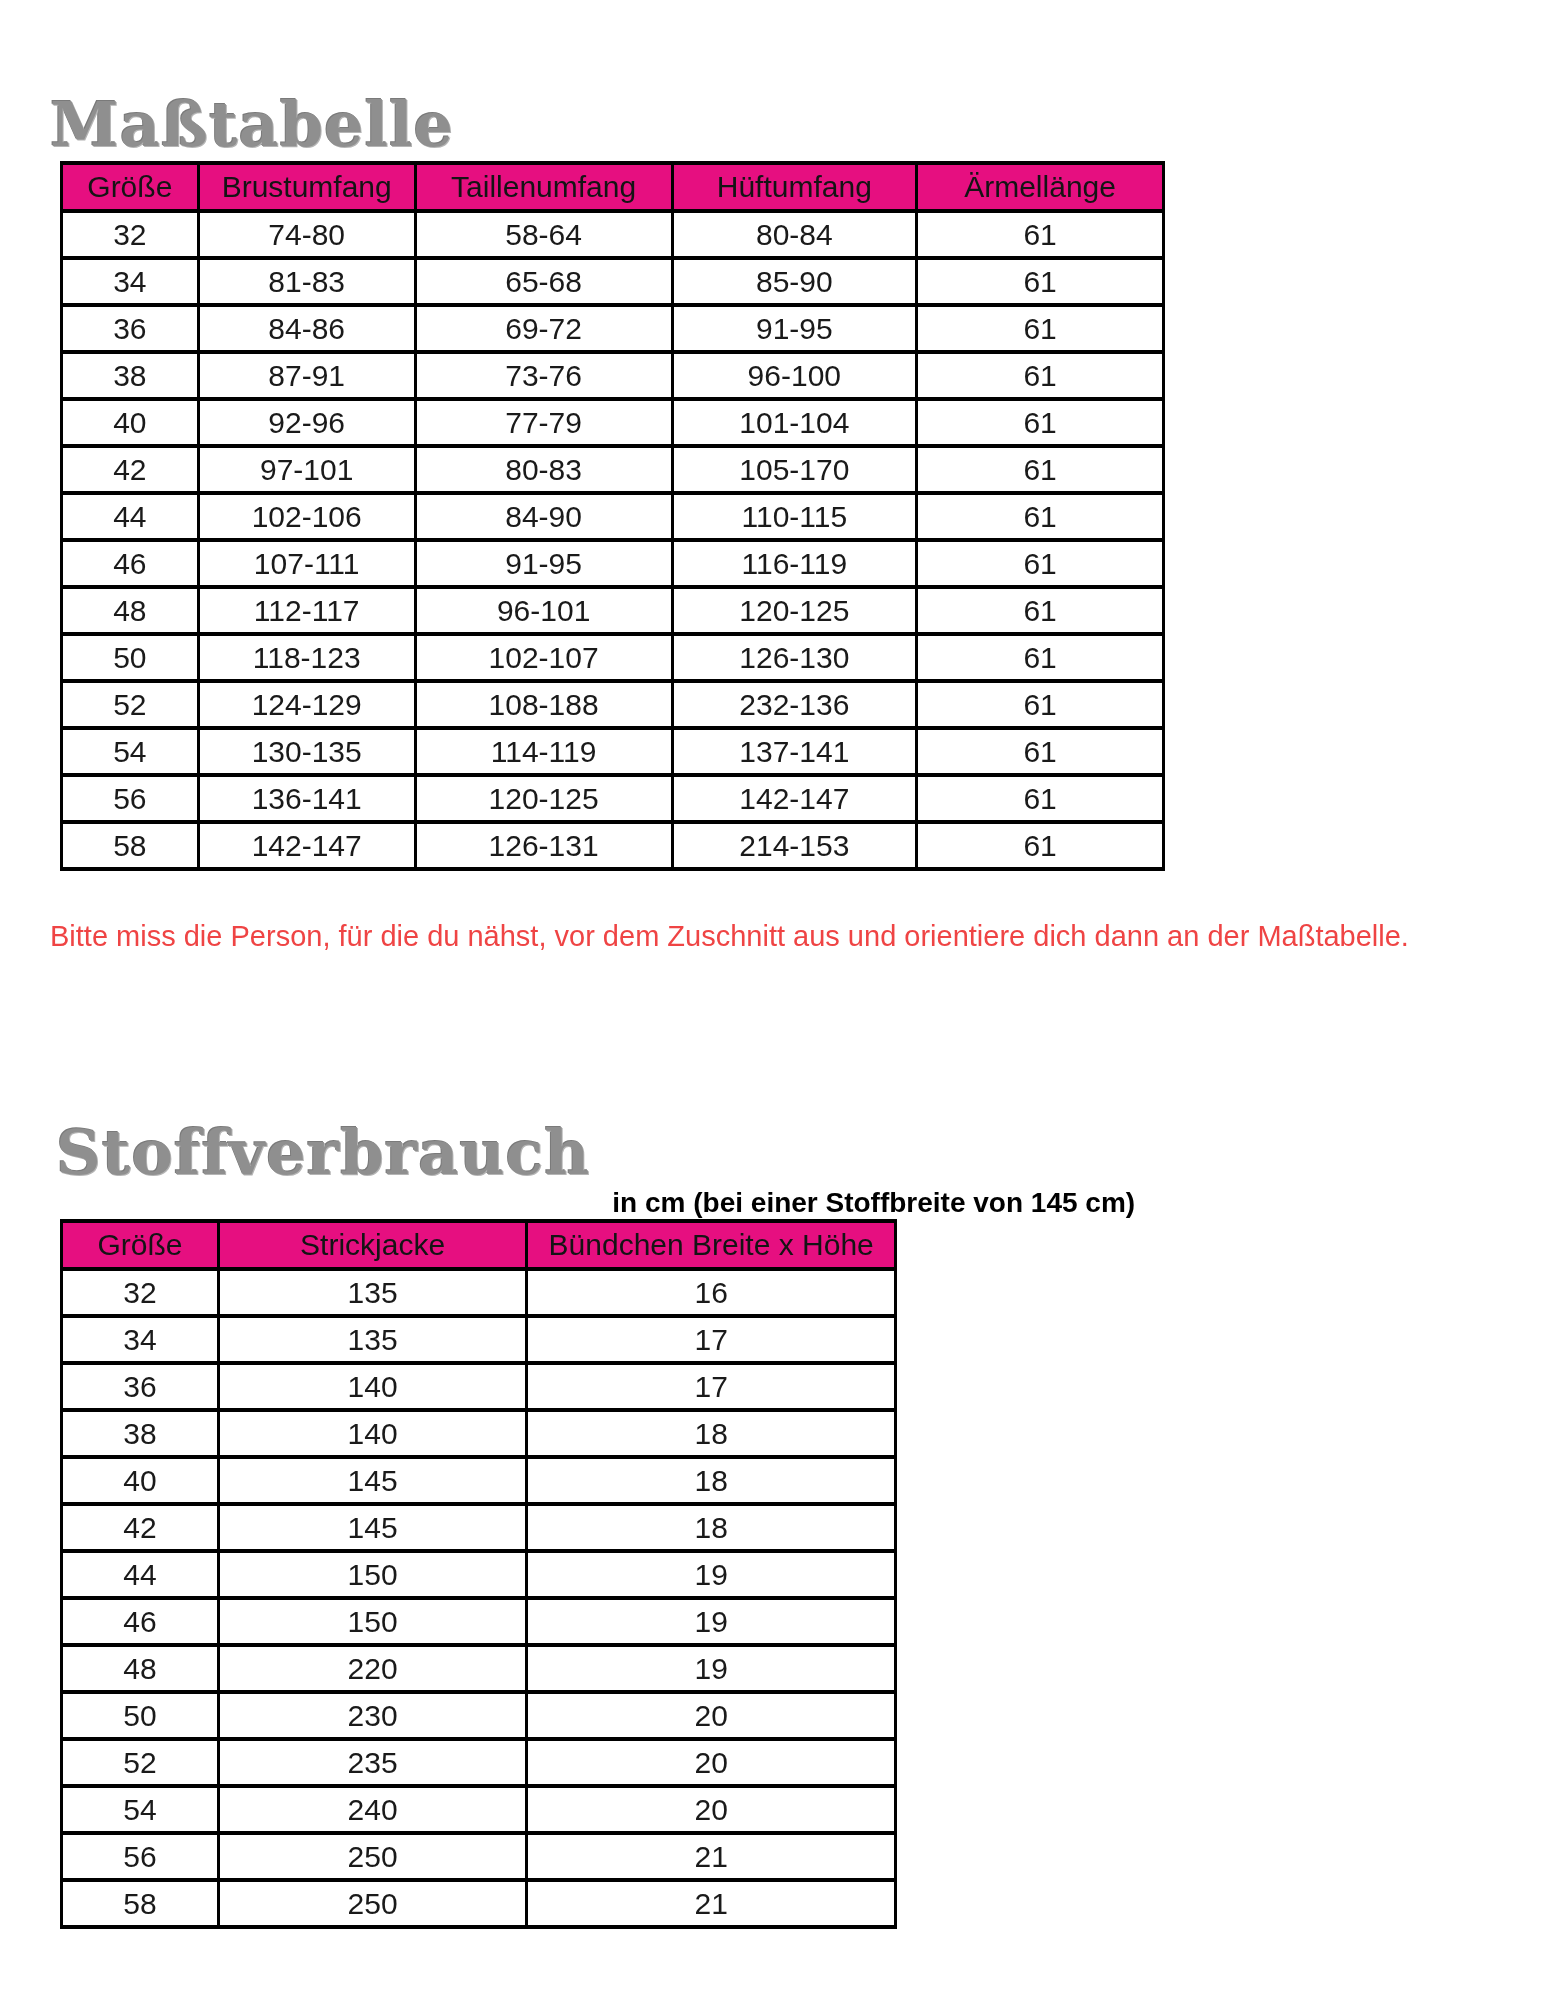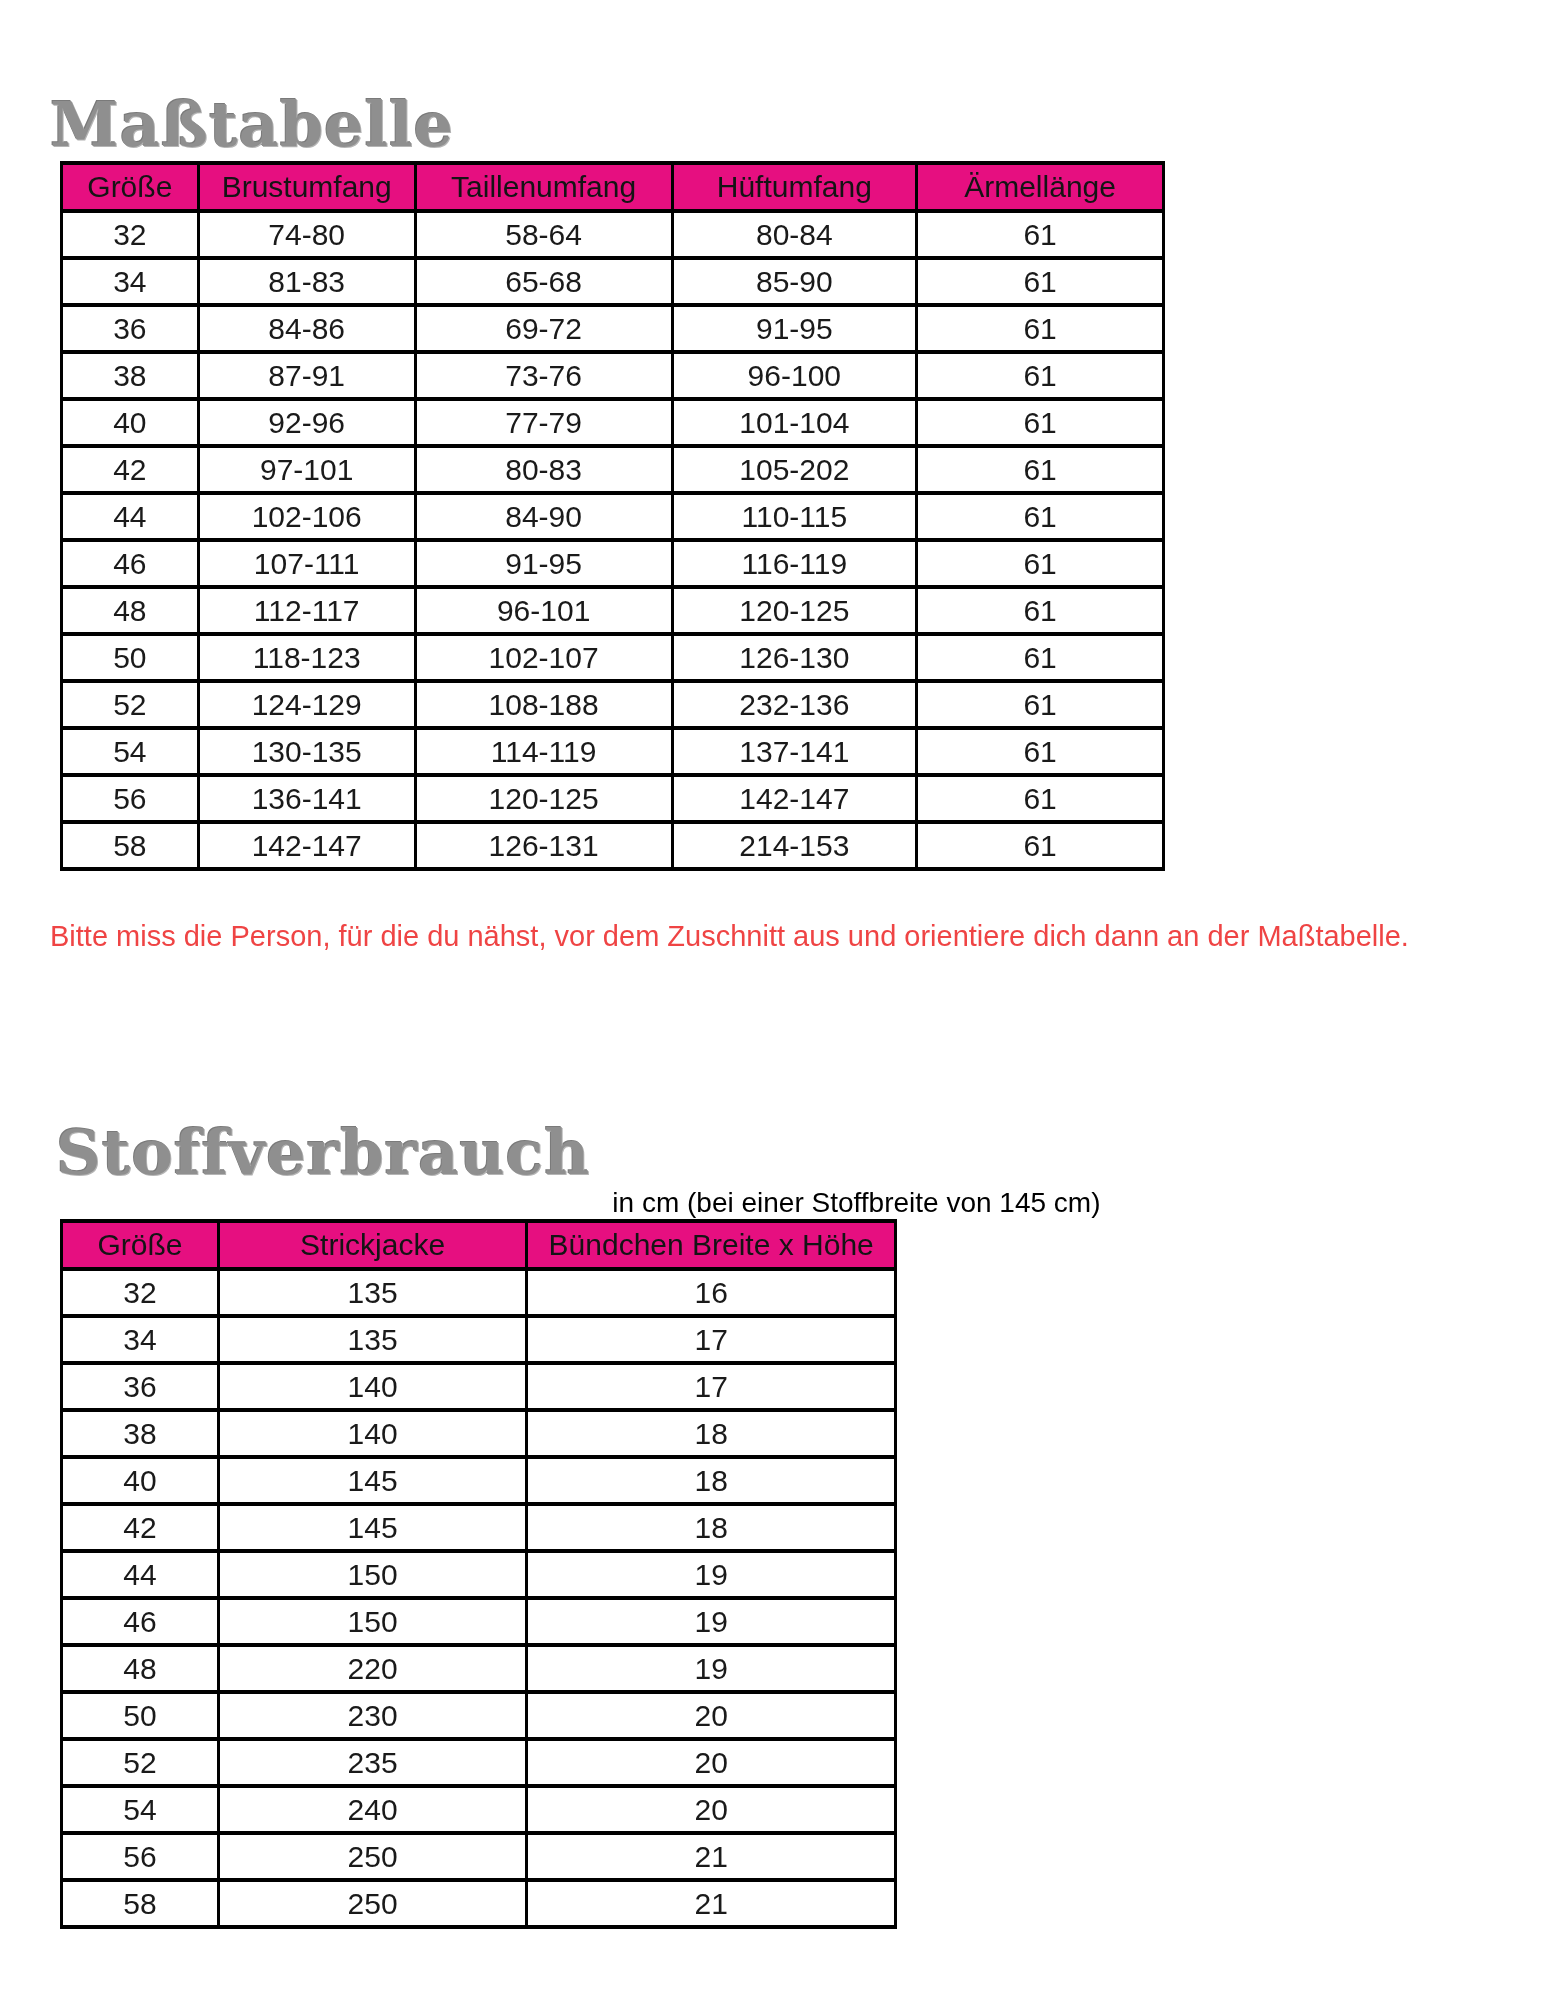--- a/index.html
+++ b/index.html
@@ -32,21 +32,21 @@
   #title-2-row {
     position: absolute;
     left: 56px;
     top: 1080px;
     display: flex;
     align-items: flex-end;
   }
   #title-2 { font-size: 62px; }
   #title-2-sub {
     font-size: 28px;
-    font-weight: normal;
+    font-weight: bold;
     color: #000;
     margin-left: 22px;
     padding-bottom: 6px;
     font-family: "Liberation Sans", sans-serif;
   }
   
   table {
     border-collapse: collapse;
     table-layout: fixed;
     position: absolute;
@@ -147,21 +147,21 @@
       <td>40</td>
       <td>92-96</td>
       <td>77-79</td>
       <td>101-104</td>
       <td>61</td>
     </tr>
       <tr>
       <td>42</td>
       <td>97-101</td>
       <td>80-83</td>
-      <td>105-202</td>
+      <td>105-170</td>
       <td>61</td>
     </tr>
       <tr>
       <td>44</td>
       <td>102-106</td>
       <td>84-90</td>
       <td>110-115</td>
       <td>61</td>
     </tr>
       <tr>

